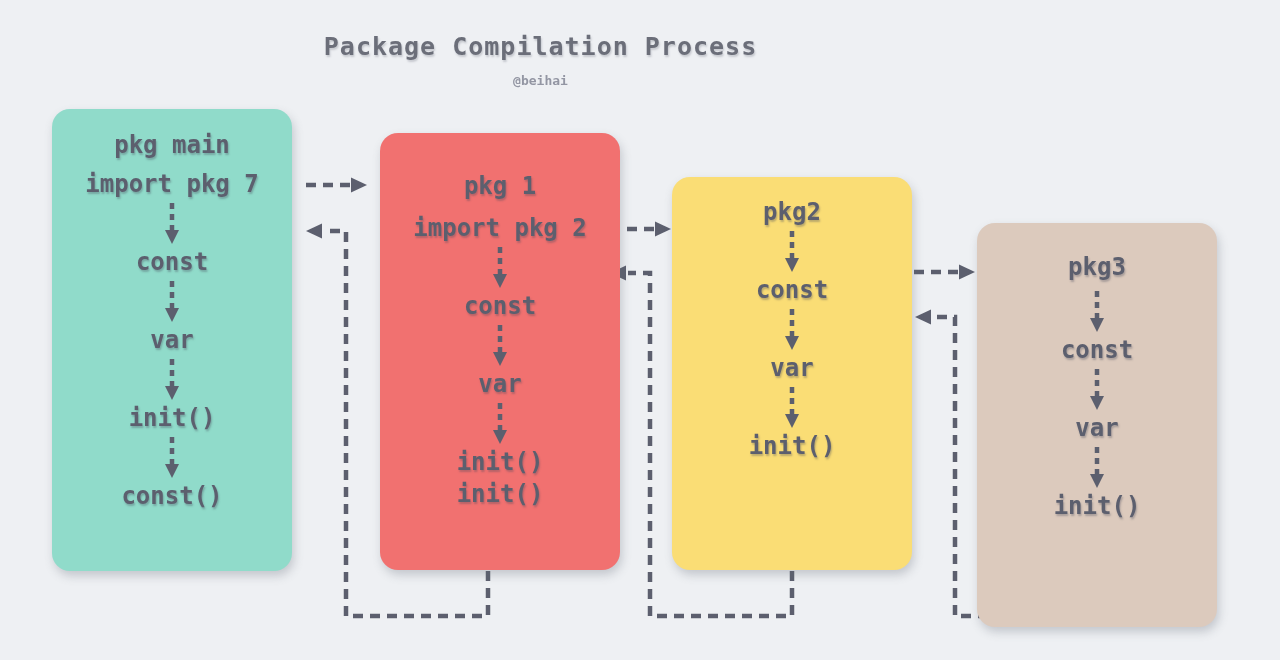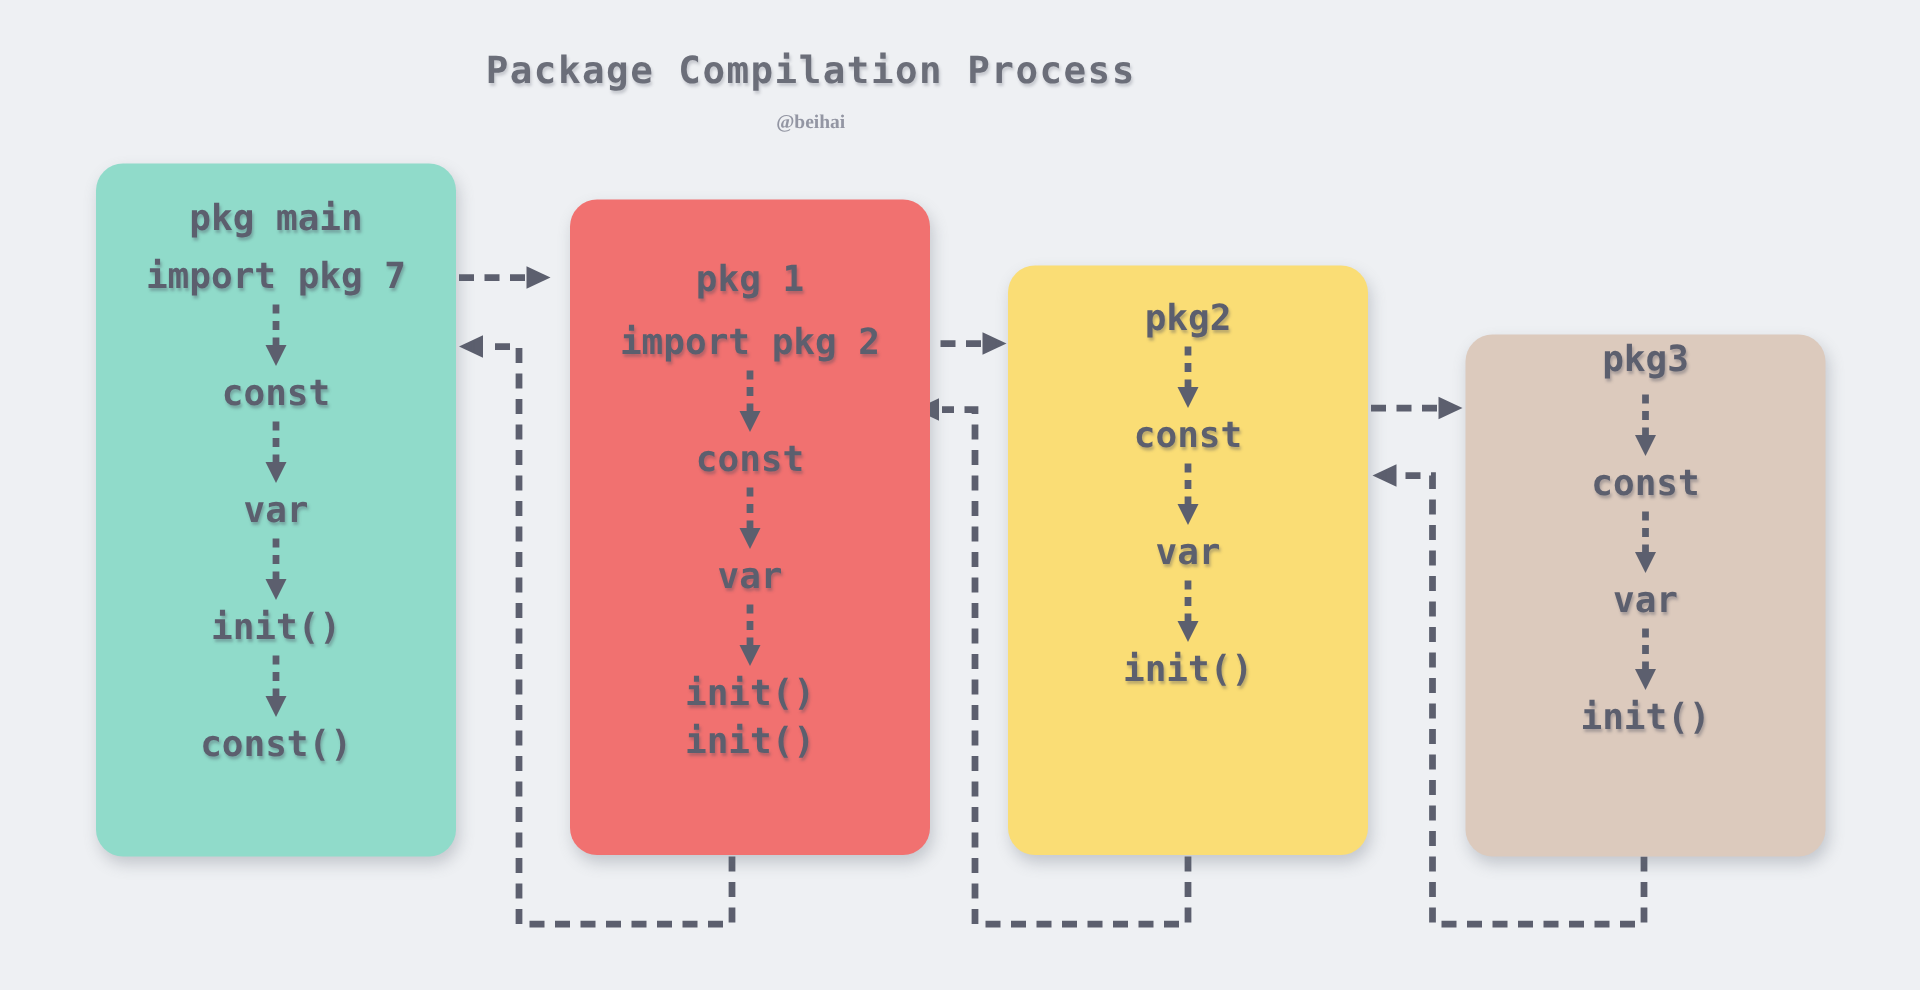--- a/index.html
+++ b/index.html
@@ -25,39 +25,38 @@
   .page-title{
     margin-top:32px;
     font-size:25px;font-weight:bold;letter-spacing:1px;
     color:var(--title-color);
     text-shadow:1px 2px 2px rgba(80,84,100,0.25);
   }
   .author{
     margin-top:12px;
     font-size:13px;font-weight:bold;
     color:var(--subtitle-color);
-    font-family:Liberation Serif, serif;
   }
   .connectors{position:absolute;left:0;top:0;pointer-events:none;}
   .connectors .dash{
     stroke:var(--ink);stroke-width:4.5;fill:none;
     stroke-dasharray:10 7;
   }
   .connectors polygon{fill:var(--ink);}
   .box{
     position:absolute;
     width:240px;
     border-radius:18px;
     display:flex;flex-direction:column;align-items:center;
     box-shadow:2px 5px 10px rgba(100,105,120,0.30);
   }
-  .b1{left:64px;top:109px;height:462px;background:var(--teal);padding-top:20px;}
+  .b1{left:52px;top:109px;height:462px;background:var(--teal);padding-top:20px;}
   .b2{left:380px;top:133px;height:437px;background:var(--red);padding-top:37px;}
   .b3{left:672px;top:177px;height:393px;background:var(--yellow);padding-top:19px;}
-  .b4{left:977px;top:223px;height:348px;background:var(--tan);}
+  .b4{left:977px;top:223px;height:404px;background:var(--tan);padding-top:28px;}
   .b1 .import-line{margin-top:7px;}
   .b2 .import-line{margin-top:10px;}
   .b3 .import-line{margin-top:13px;}
   .b4 .varrow-first{margin-top:5px;}
   .line{
     height:32px;line-height:32px;
     font-size:24px;font-weight:bold;white-space:pre;
     color:var(--ink);
     text-shadow:1px 2px 2px rgba(70,73,90,0.35);
   }

